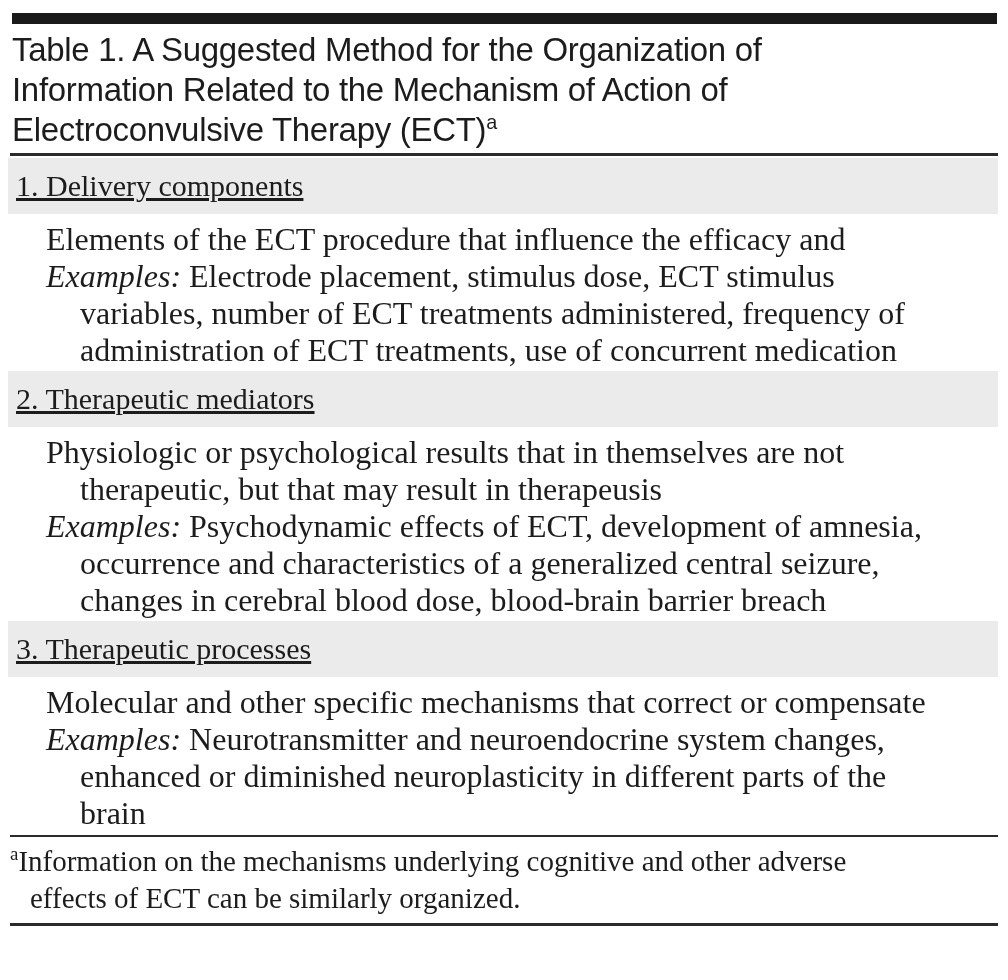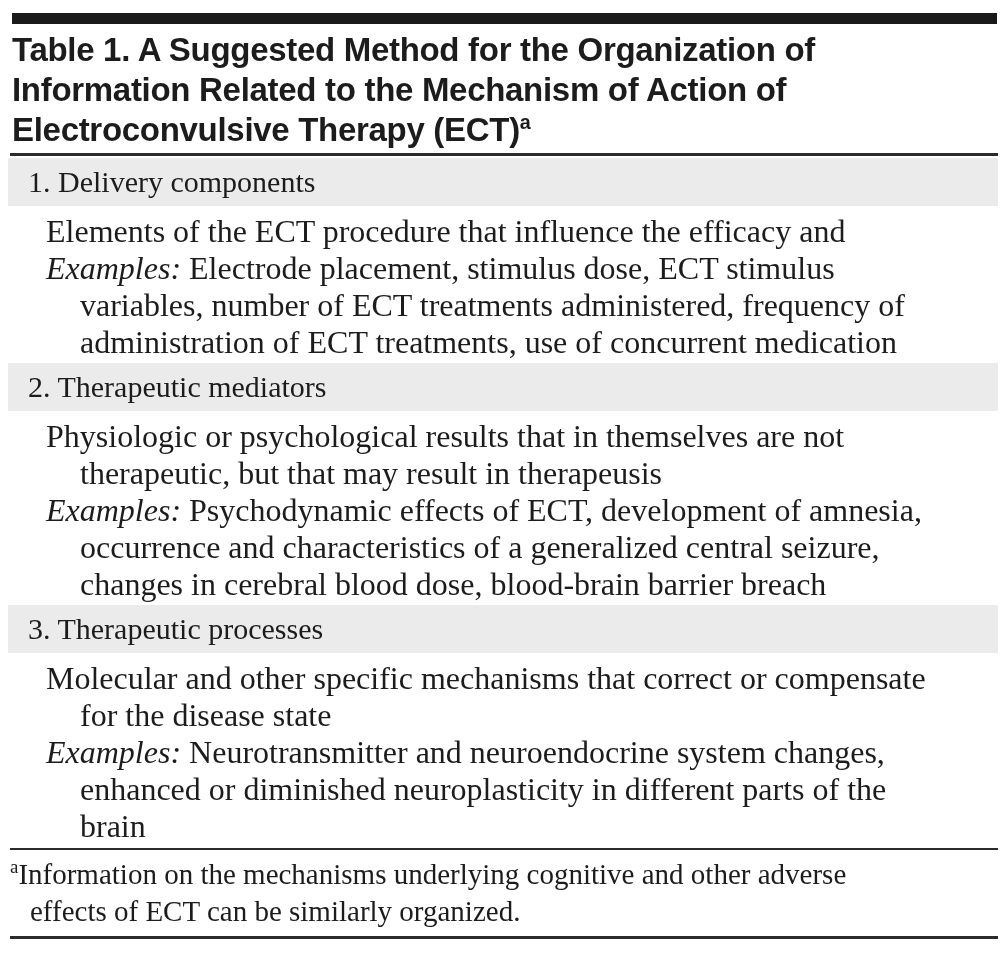--- a/index.html
+++ b/index.html
@@ -21,47 +21,48 @@
   .page { width: 1008px; height: 980px; }
 
   .top-bar {
     height: 11px;
     background: var(--top-bar);
     margin: 13px 11px 0 12px;
   }
 
   .table-title {
     font-family: "Liberation Sans", sans-serif;
-    font-weight: 700;
+    font-weight: 400;
     font-size: 33px;
     line-height: 40px;
     letter-spacing: -0.3px;
     margin: 6px 11px 0 12px;
   }
   .table-title sup {
     font-size: 60%;
     vertical-align: super;
     line-height: 0;
   }
 
   .rule {
     height: 3px;
     background: var(--rule);
     margin: 3px 10px 0 10px;
   }
   .rule.thin { height: 2px; }
 
   .section-band {
     margin: 2px 10px 0 8px;
-    height: 48px;
+    height: 56px;
     background: var(--section-band);
     display: flex;
     align-items: center;
-    padding-left: 20px;
+    padding-left: 8px;
     font-size: 30px;
+    text-decoration: underline;
   }
 
   .section-body {
     font-size: 32px;
     line-height: 37px;
     margin: 7px 10px 2px 0;
   }
   .line.first { margin-left: 46px; }
   .line.cont  { margin-left: 80px; }
   .examples-label { font-style: italic; }
@@ -118,21 +119,20 @@
           <div class="line cont">changes in cerebral blood dose, blood-brain barrier breach</div>
         </div>
   </div>
 
   <div class="section">
     <div class="section-band">
       <span>3. Therapeutic processes</span>
     </div>
     <div class="section-body">
           <div class="line first">Molecular and other specific mechanisms that correct or compensate</div>
-          <div class="line cont">for the disease state</div>
           <div class="line first"><span class="examples-label">Examples:</span> Neurotransmitter and neuroendocrine system changes,</div>
           <div class="line cont">enhanced or diminished neuroplasticity in different parts of the</div>
           <div class="line cont">brain</div>
         </div>
   </div>
 </div>
 
   <div class="rule thin"></div>
 
   <div class="footnote">

